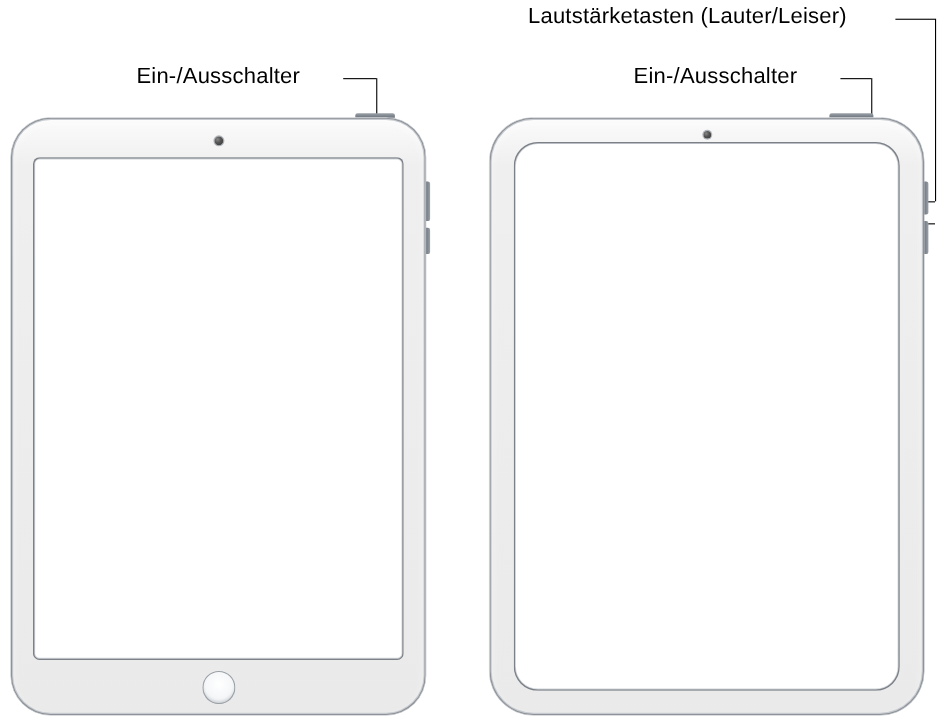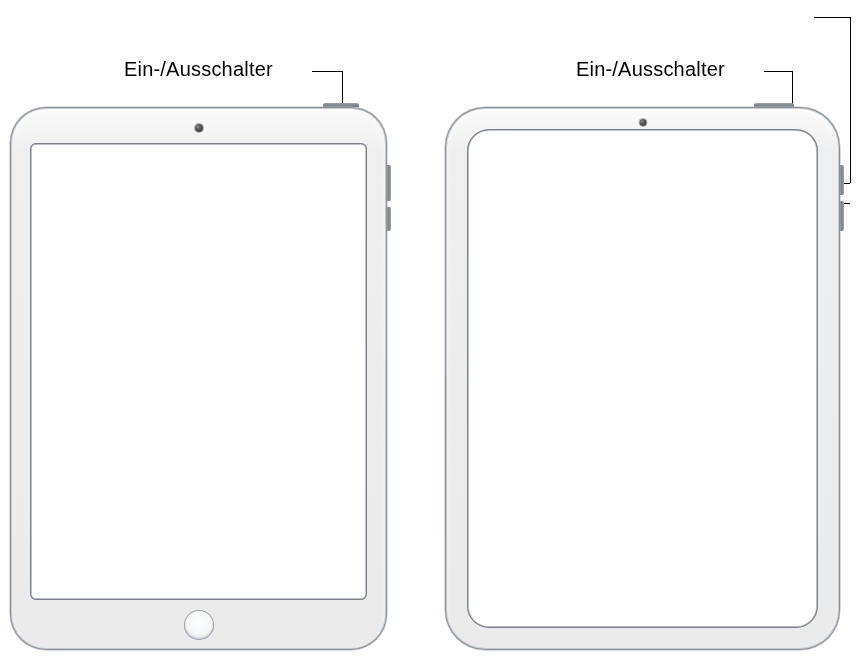--- a/index.html
+++ b/index.html
@@ -161,20 +161,21 @@
 </style>
 </head>
 <body>
 
 <div class="stage">
 
   <div class="label" style="left:124px; top:58px;">Ein-/Ausschalter</div>
 
   <div class="label" style="left:576px; top:58px;">Ein-/Ausschalter</div>
 
+  <div class="label" style="left:480px; top:4px;">Lautstärketasten (Lauter/Leiser)</div>
 
   <div class="leader leader-h" style="left:312px; top:71px; width:30px;"></div>
   <div class="leader leader-v" style="left:342px; top:71px; height:34px;"></div>
 
   <div class="leader leader-h" style="left:764px; top:71px; width:28px;"></div>
   <div class="leader leader-v" style="left:792px; top:71px; height:34px;"></div>
 
   <div class="leader leader-h" style="left:814px; top:17px; width:36px;"></div>
   <div class="leader leader-v" style="left:850px; top:17px; height:166px;"></div>
   <div class="leader leader-h" style="left:843px; top:183px; width:7px;"></div>

